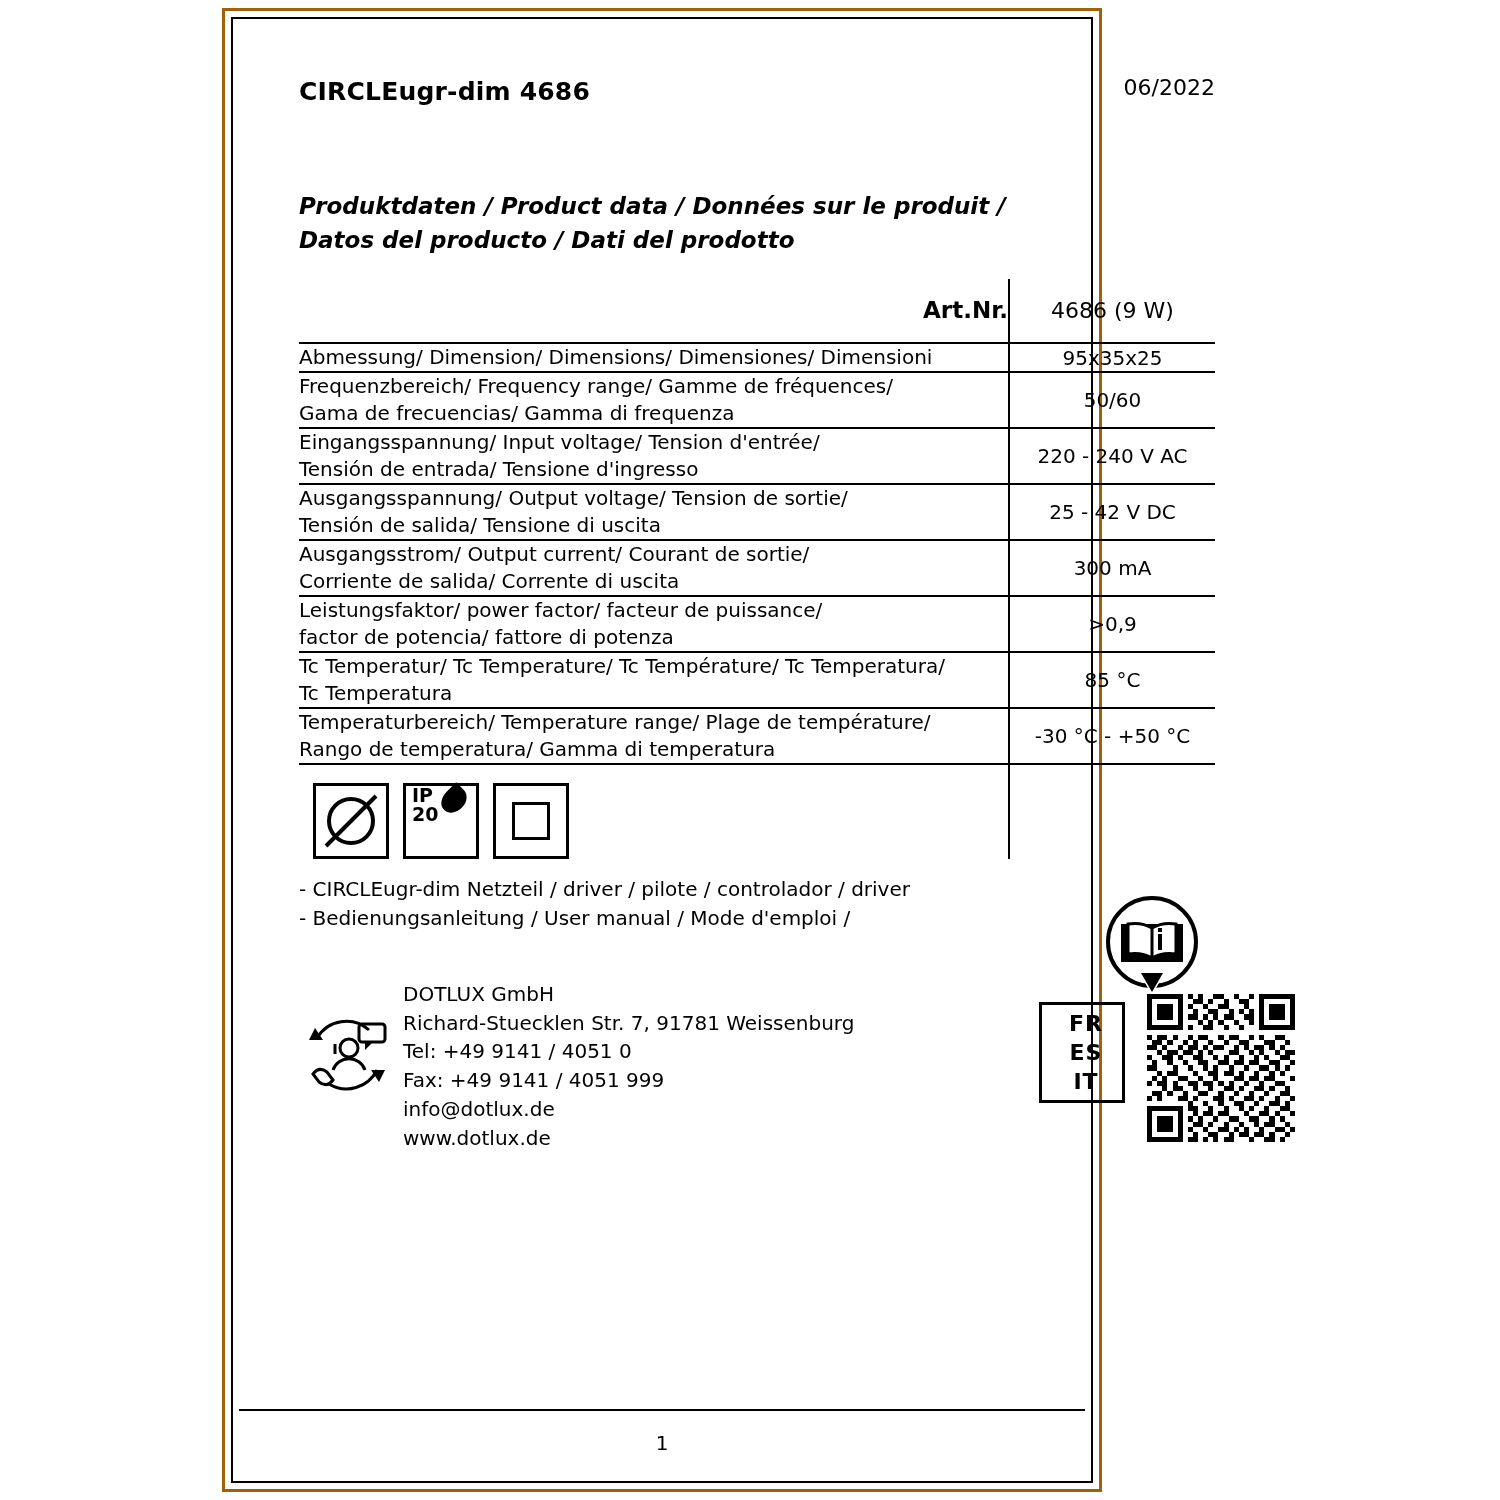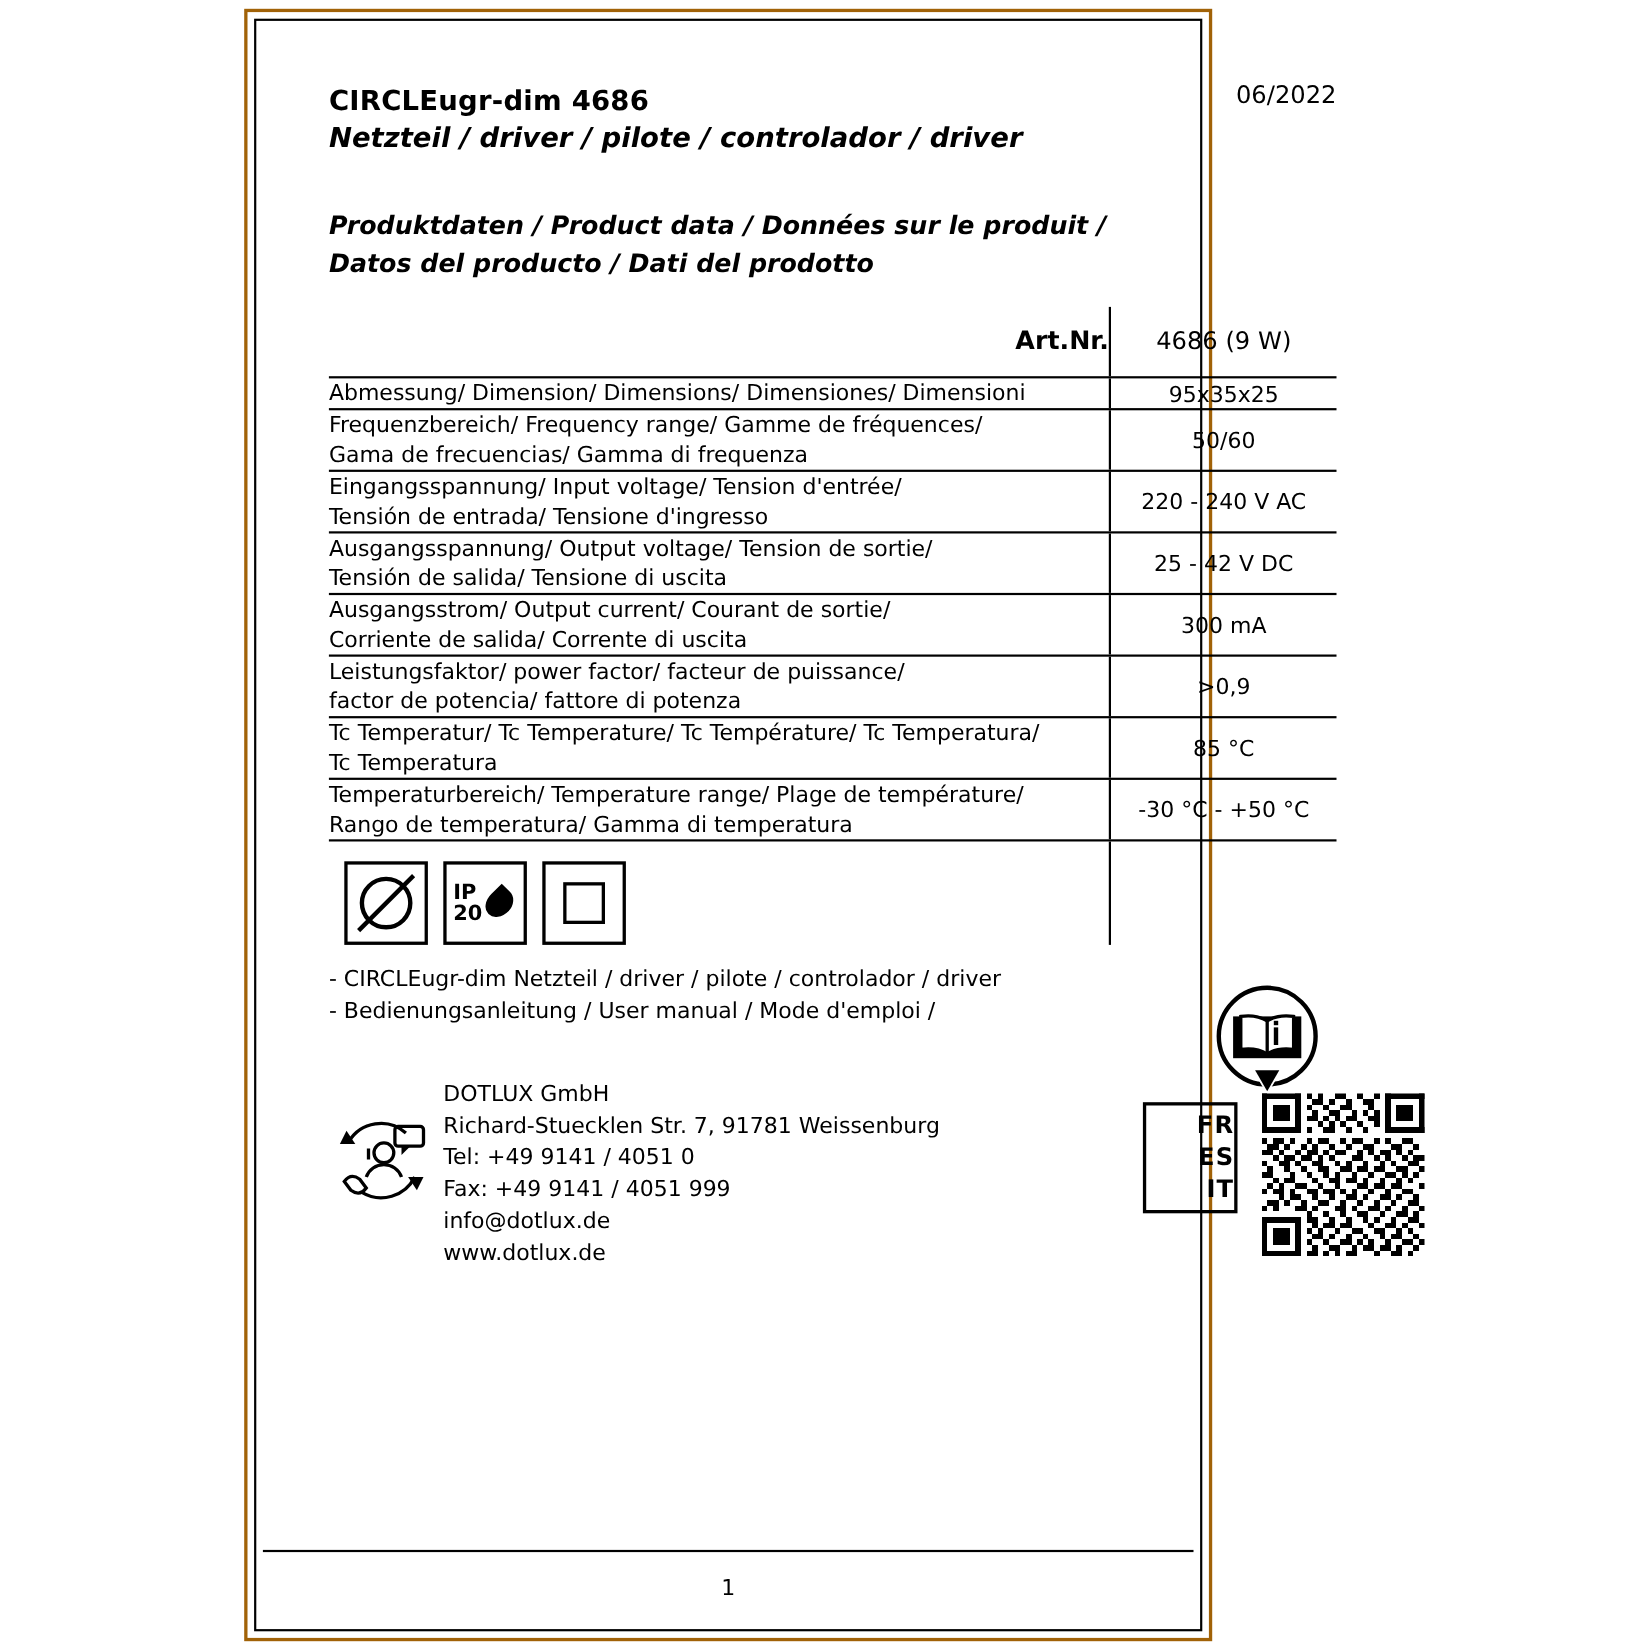--- a/index.html
+++ b/index.html
@@ -138,21 +138,20 @@
     right: 16px;
     bottom: 16px;
     border: 3px solid #000;
   }
   .ip-box {
     width: 76px;
     height: 76px;
     border: 3px solid #000;
     box-sizing: border-box;
     display: flex;
-    align-items: center;
     padding-left: 6px;
     gap: 2px;
   }
   .ip-text {
     font-size: 19px;
     font-weight: bold;
     line-height: 1.0;
     font-family: "DejaVu Sans", sans-serif;
   }
   .drop {
@@ -213,21 +212,21 @@
     left: 740px;
     top: 22px;
     width: 86px;
     border: 3px solid #000;
     box-sizing: border-box;
     padding: 4px 0;
   }
   .fresit div {
     font-size: 22px;
     font-weight: bold;
-    text-align: right;
+    text-align: center;
     padding-left: 8px;
     line-height: 1.32;
     letter-spacing: 1px;
   }
   .qr {
     position: absolute;
     left: 848px;
     top: 14px;
     width: 148px;
     height: 148px;
@@ -253,21 +252,20 @@
 </head>
 <body>
 
 <div class="page">
   <div class="page-inner">
 
     <div class="content">
 
       <div class="header-row">
         <div class="title-1">CIRCLEugr-dim 4686</div>
-        <div class="title-2">Netzteil / driver / pilote / controlador / driver</div>
         <div class="date">06/2022</div>
       </div>
 
       <div class="section-title">
         <div>Produktdaten / Product data / Données sur le produit /</div>
         <div>Datos del producto / Dati del prodotto</div>
       </div>
 
       <table class="table">
         <tbody>

